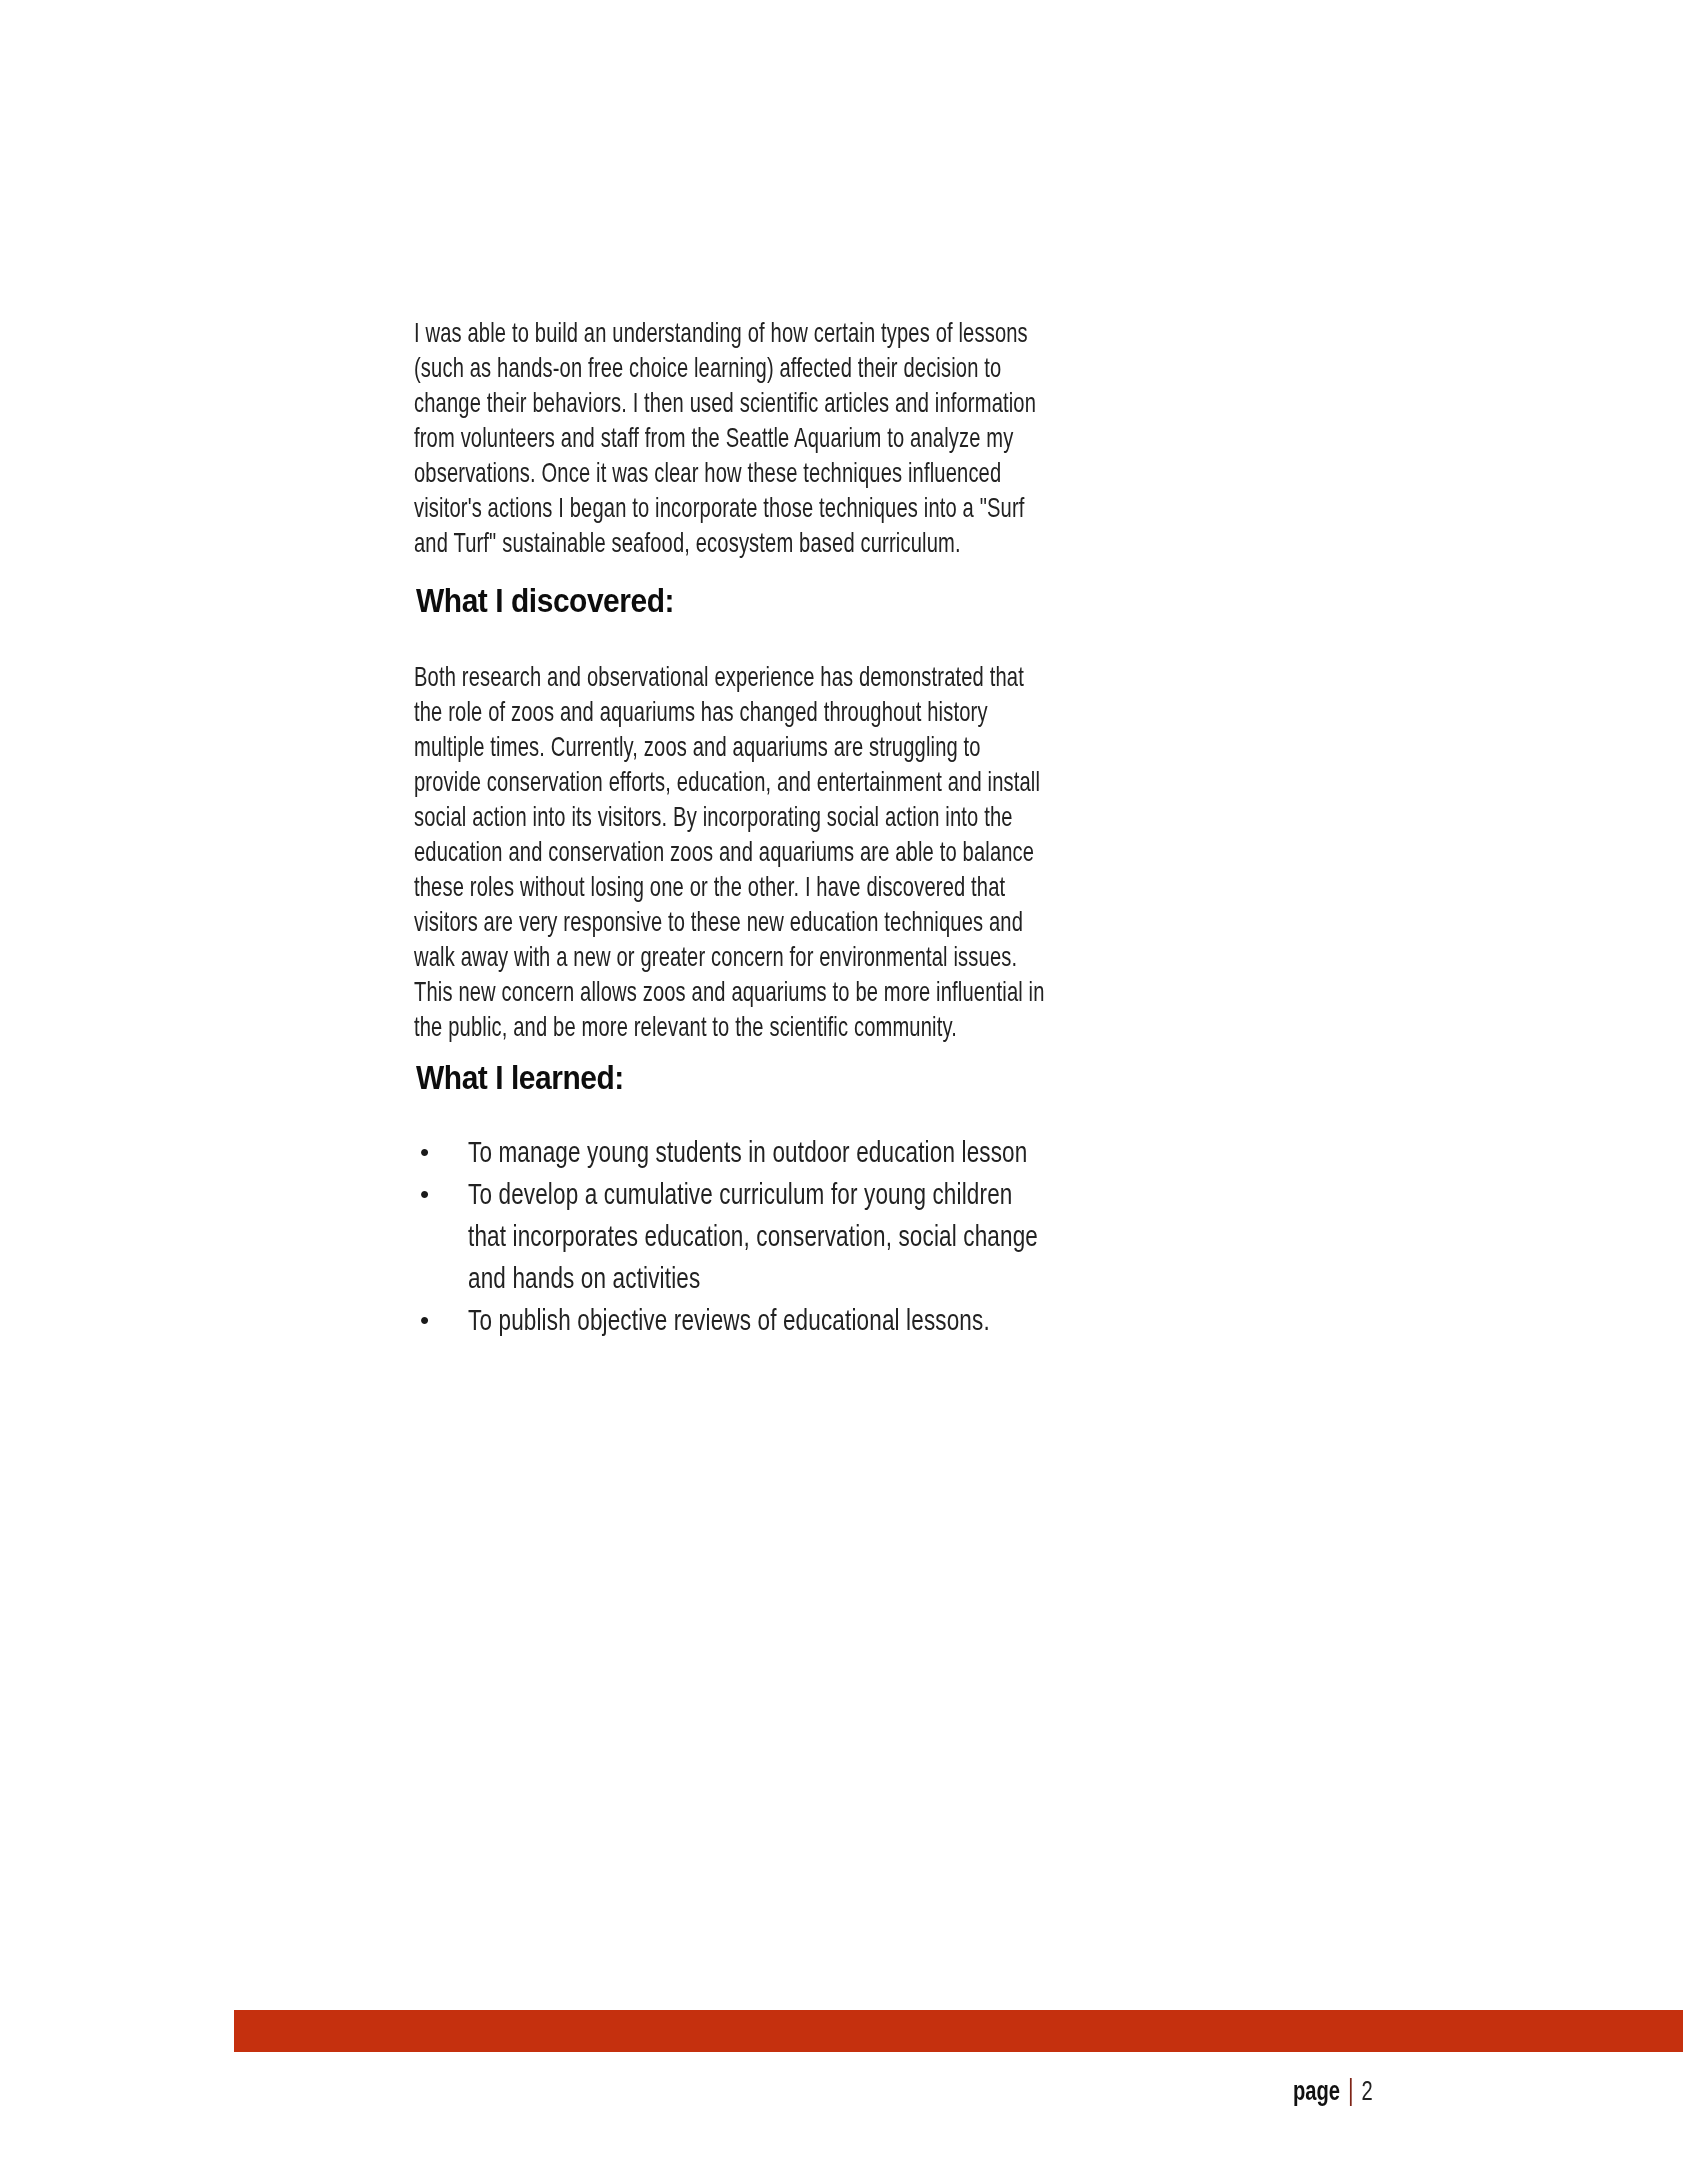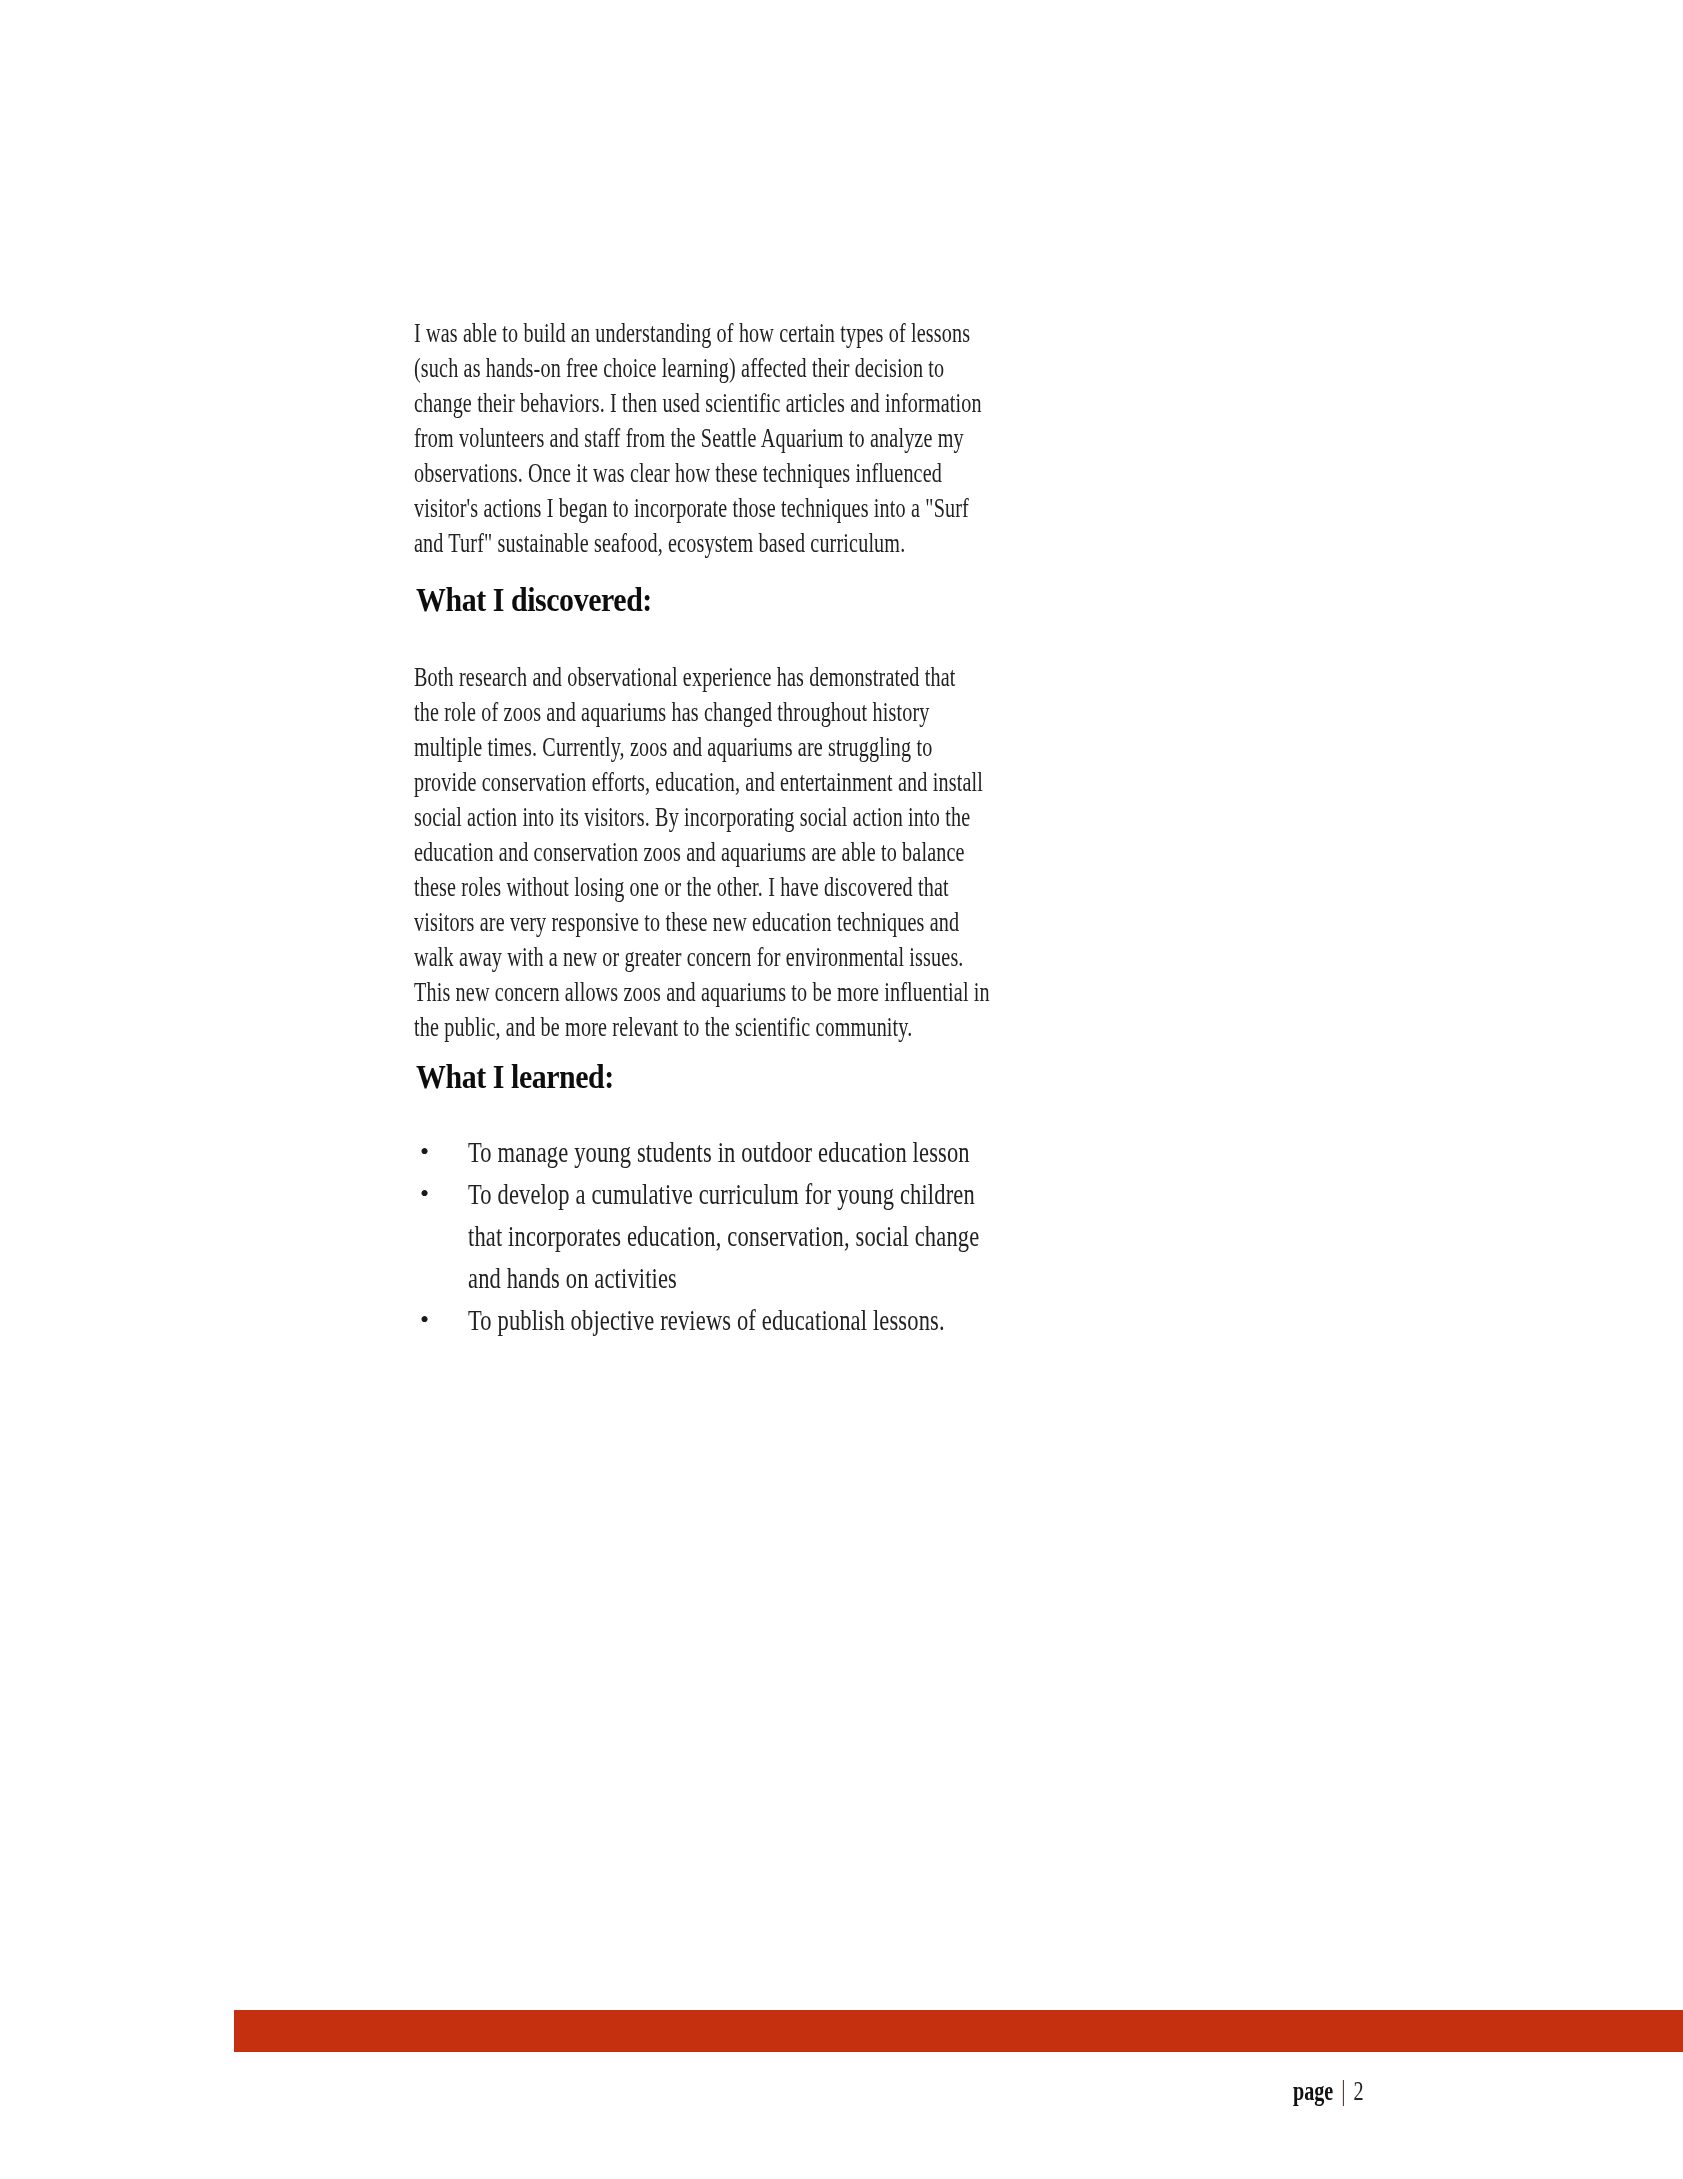--- a/index.html
+++ b/index.html
@@ -5,21 +5,21 @@
   html, body {
     margin: 0;
     padding: 0;
     background: #ffffff;
   }
   .page {
     position: relative;
     width: 1683px;
     height: 2179px;
     background: #ffffff;
-    font-family: Liberation Serif, serif;
+    font-family: Liberation Sans, sans-serif;
     overflow: hidden;
   }
   .body-text {
     position: absolute;
     color: #222222;
     font-size: 28px;
     line-height: 35px;
     font-weight: 400;
     white-space: pre-line;
     transform: scaleX(0.72);

